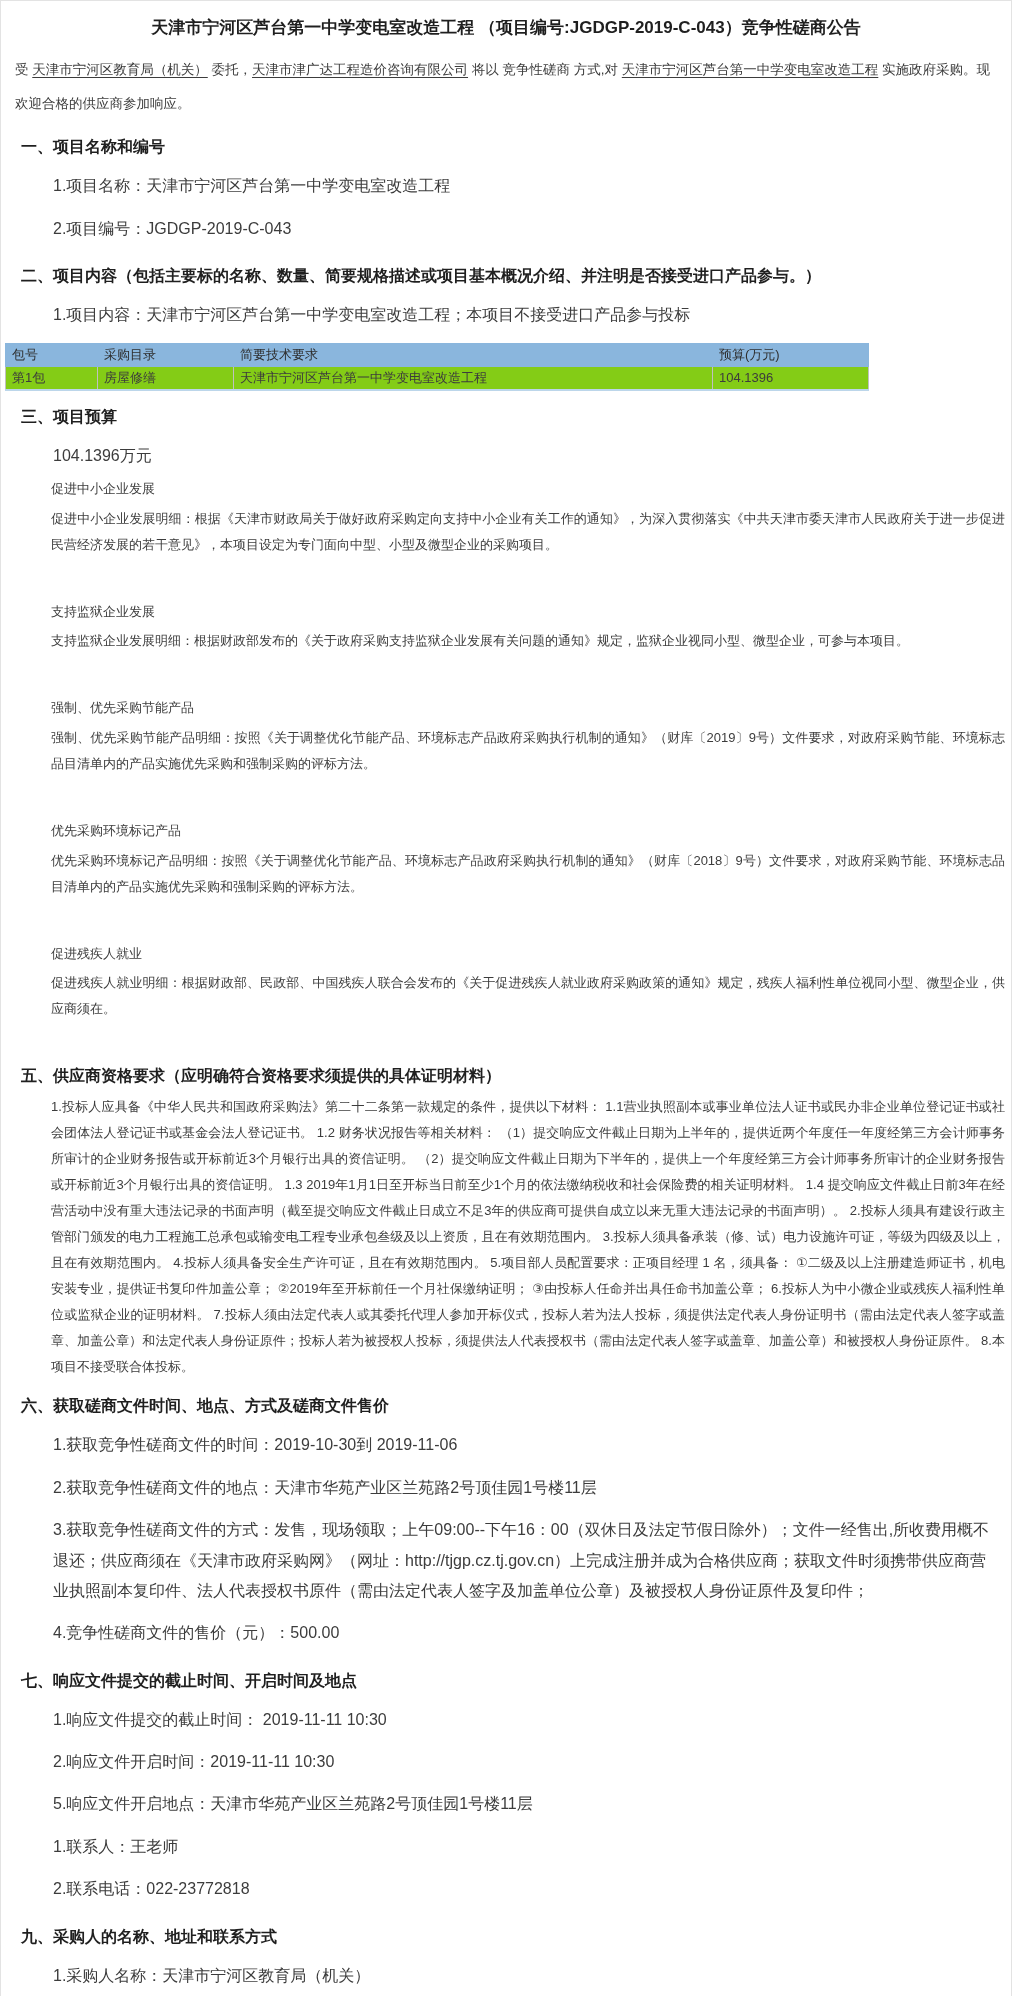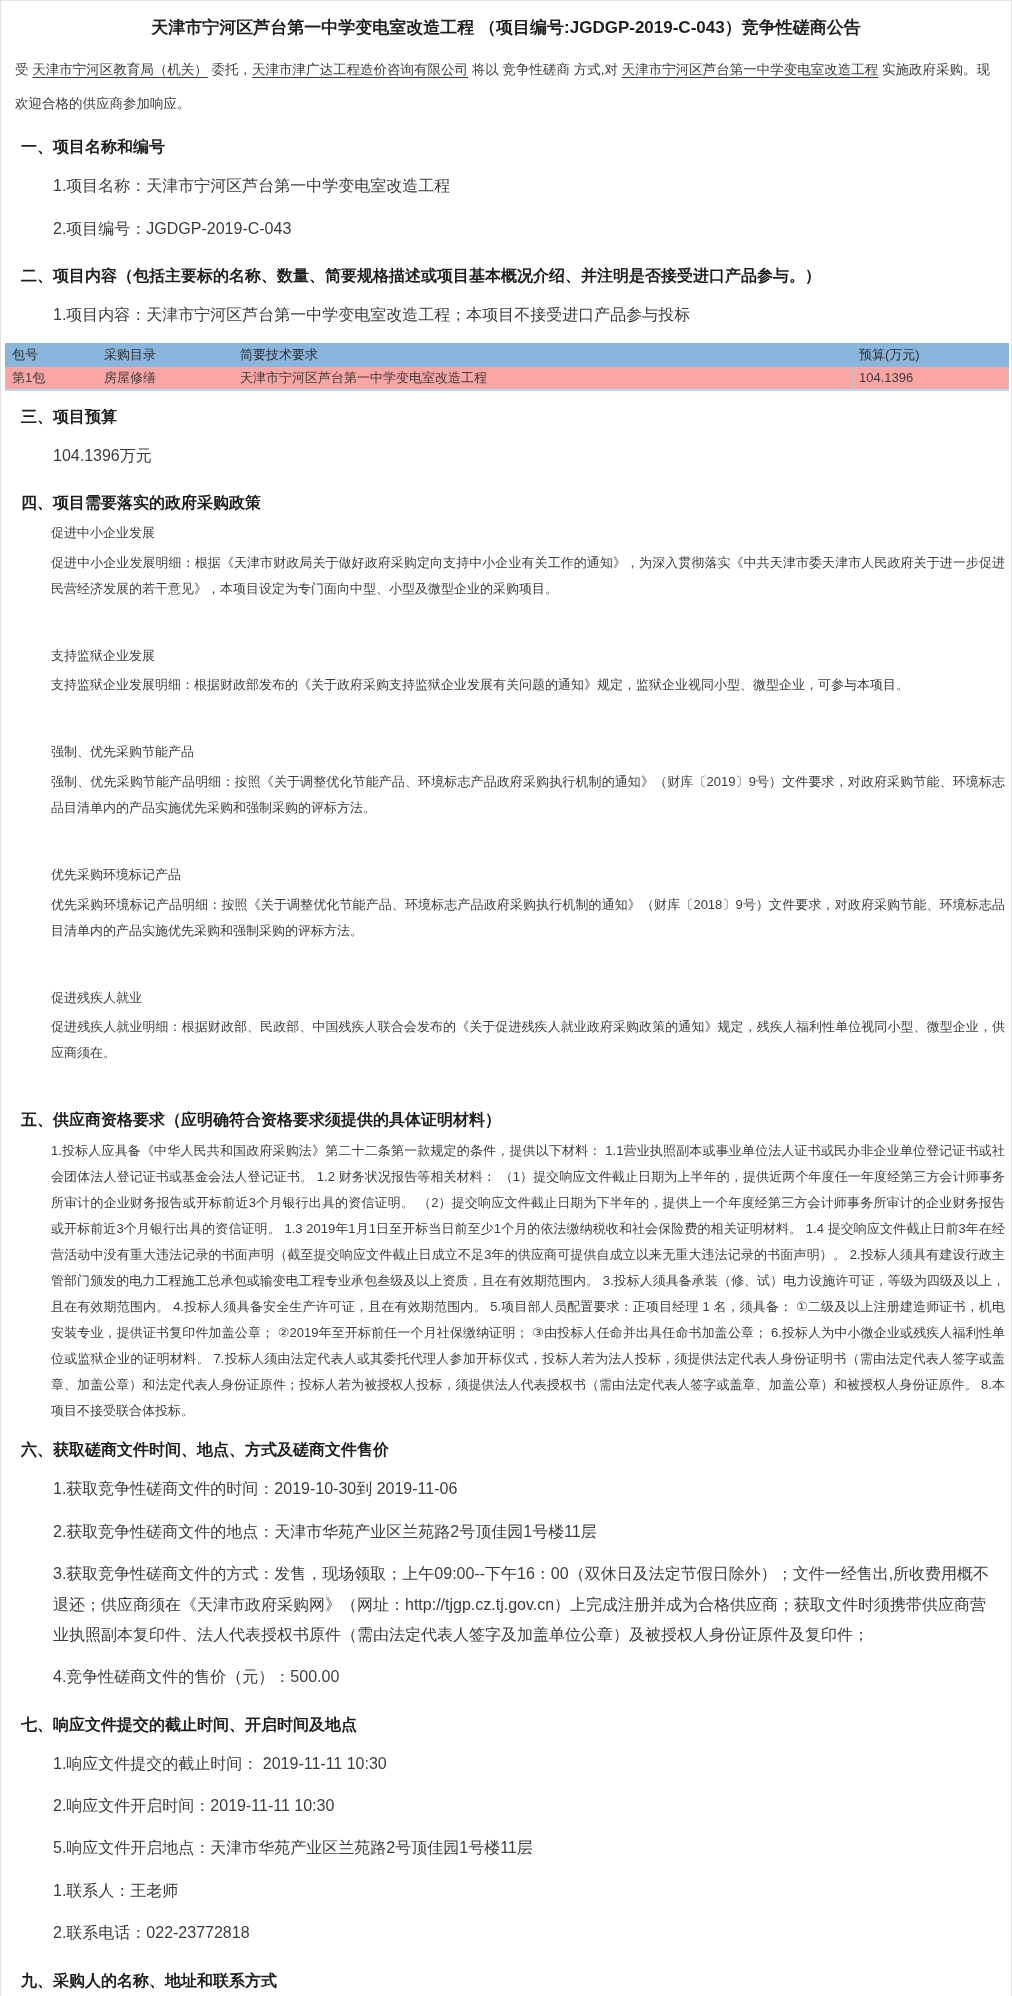--- a/index.html
+++ b/index.html
@@ -51,38 +51,38 @@
     text-align:justify;
   }
   .policy { margin-bottom:42px; }
   .policy:last-child { margin-bottom:8px; }
   .policy .policy-title {
     font-size:13px;
     margin:0 6px 4px 50px;
     line-height:1.9;
   }
   table.pkg {
-    width:1004px;
+    width:864px;
     margin:6px 0 4px 4px;
     border-collapse:collapse;
     font-size:13px;
     border:1px solid #9fb8cc;
     border-bottom:2px solid #bcd6ea;
   }
   table.pkg th {
     background:var(--table-header-bg,#8ab6dd);
     color:#2e2e2e;
     font-weight:normal;
     text-align:left;
     padding:2px 6px;
     height:22px;
     border:1px solid #8ab6dd;
   }
   table.pkg td {
-    background:#fca5a5;
+    background:#84cc16;
     padding:2px 6px;
     height:21px;
     border:1px solid #c0c0c0;
   }
   .col-pkg  { width:92px; }
   .col-cat  { width:136px; }
   .col-req  { width:auto; }
   .col-bud  { width:156px; }
 </style>
 </head>
@@ -121,21 +121,20 @@
         <td>房屋修缮</td>
         <td>天津市宁河区芦台第一中学变电室改造工程</td>
         <td>104.1396</td>
       </tr>
     </tbody>
   </table>
 
   <h2 class="sec">三、项目预算</h2>
   <div class="item">104.1396万元</div>
 
-  <h2 class="sec">四、项目需要落实的政府采购政策</h2>
   <div class="policy">
     <div class="policy-title">促进中小企业发展</div>
     <p class="para">促进中小企业发展明细：根据《天津市财政局关于做好政府采购定向支持中小企业有关工作的通知》，为深入贯彻落实《中共天津市委天津市人民政府关于进一步促进民营经济发展的若干意见》，本项目设定为专门面向中型、小型及微型企业的采购项目。</p>
   </div>
   <div class="policy">
     <div class="policy-title">支持监狱企业发展</div>
     <p class="para">支持监狱企业发展明细：根据财政部发布的《关于政府采购支持监狱企业发展有关问题的通知》规定，监狱企业视同小型、微型企业，可参与本项目。</p>
   </div>
   <div class="policy">
     <div class="policy-title">强制、优先采购节能产品</div>

